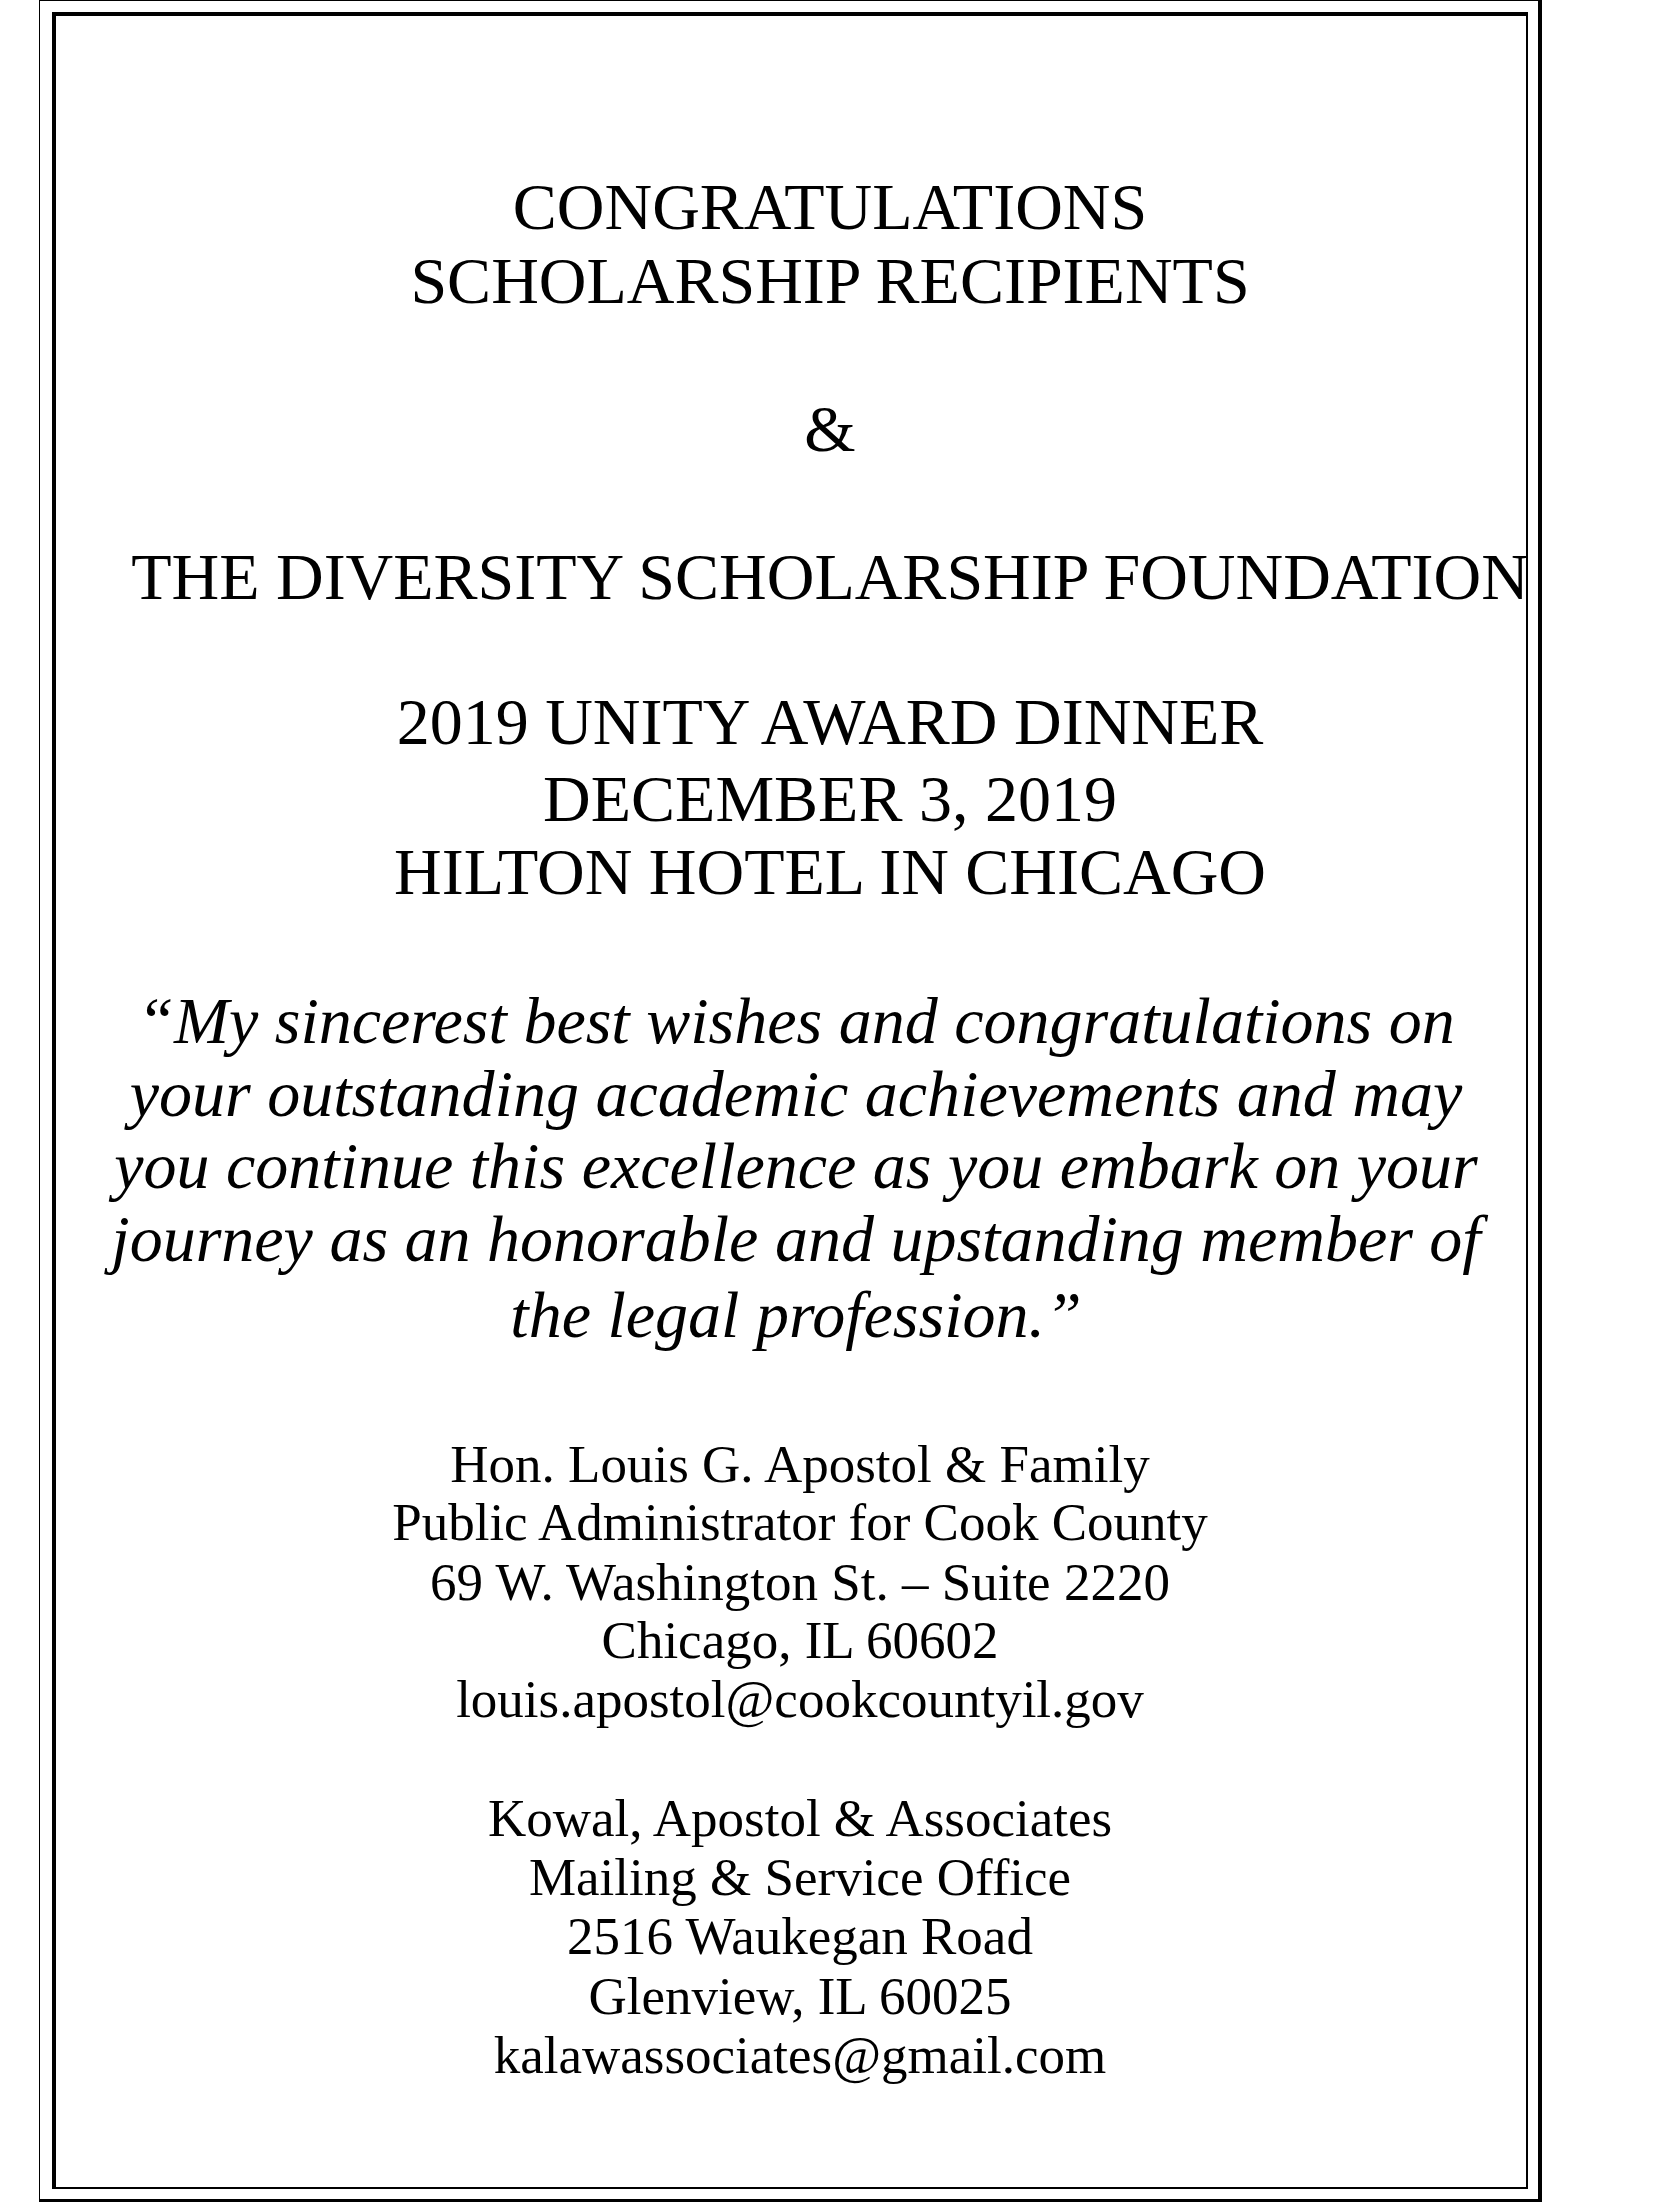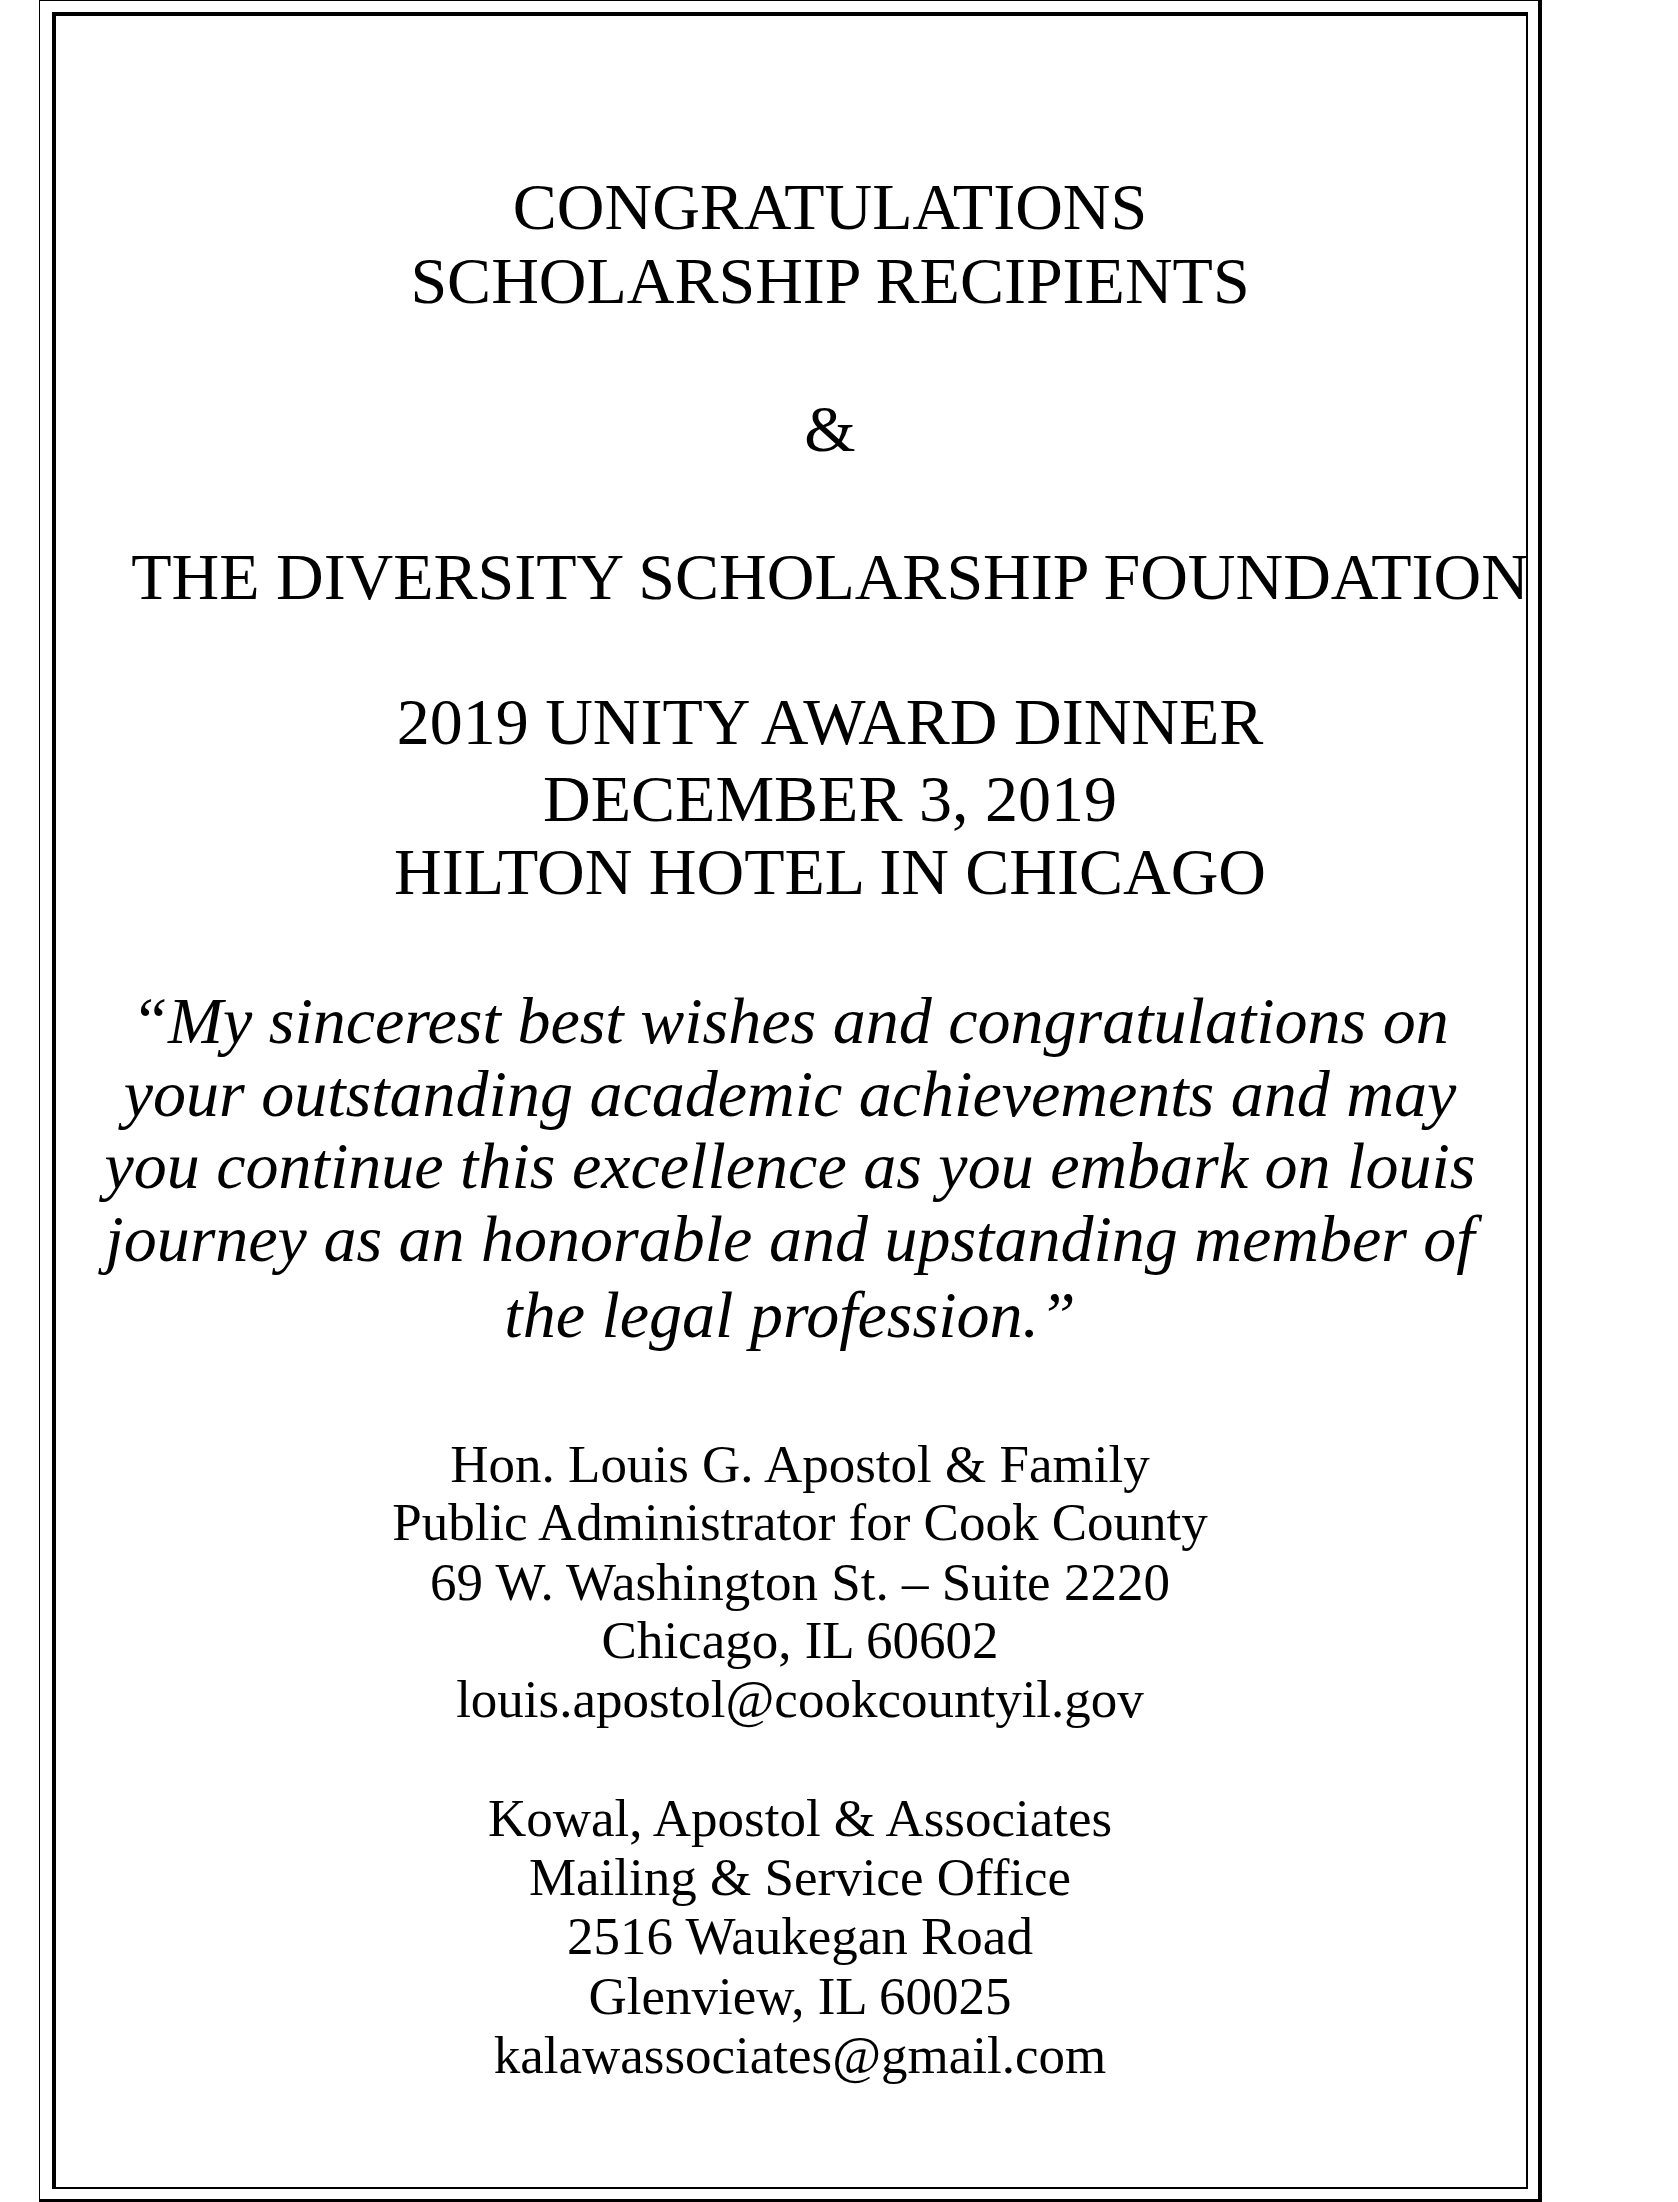--- a/index.html
+++ b/index.html
@@ -47,20 +47,21 @@
       white-space: nowrap;
       line-height: 1;
     }
     .big {
       font-size: 66px;
       margin-left: 40px;
     }
     .quote {
       font-size: 66px;
       font-style: italic;
+      margin-left: 6px;
     }
     .contact {
       font-size: 53px;
       padding-left: 10px;
     }
   </style>
 </head>
 <body>
 
 <div class="border-outer"></div>
@@ -76,21 +77,21 @@
 
   <div>
     <div class="line big" style="top:689px">2019 UNITY AWARD DINNER</div>
     <div class="line big" style="top:766px">DECEMBER 3, 2019</div>
     <div class="line big" style="top:839px">HILTON HOTEL IN CHICAGO</div>
   </div>
 
   <div>
     <div class="line quote" style="top:988px">“My sincerest best wishes and congratulations on</div>
     <div class="line quote" style="top:1061px">your outstanding academic achievements and may</div>
-    <div class="line quote" style="top:1133px">you continue this excellence as you embark on louis</div>
+    <div class="line quote" style="top:1133px">you continue this excellence as you embark on your</div>
     <div class="line quote" style="top:1206px">journey as an honorable and upstanding member of</div>
     <div class="line quote" style="top:1282px">the legal profession.”</div>
   </div>
 
   <div>
     <div class="line contact" style="top:1438px">Hon. Louis G. Apostol &amp; Family</div>
     <div class="line contact" style="top:1496px">Public Administrator for Cook County</div>
     <div class="line contact" style="top:1556px">69 W. Washington St. – Suite 2220</div>
     <div class="line contact" style="top:1614px">Chicago, IL 60602</div>
     <div class="line contact" style="top:1673px">louis.apostol@cookcountyil.gov</div>

